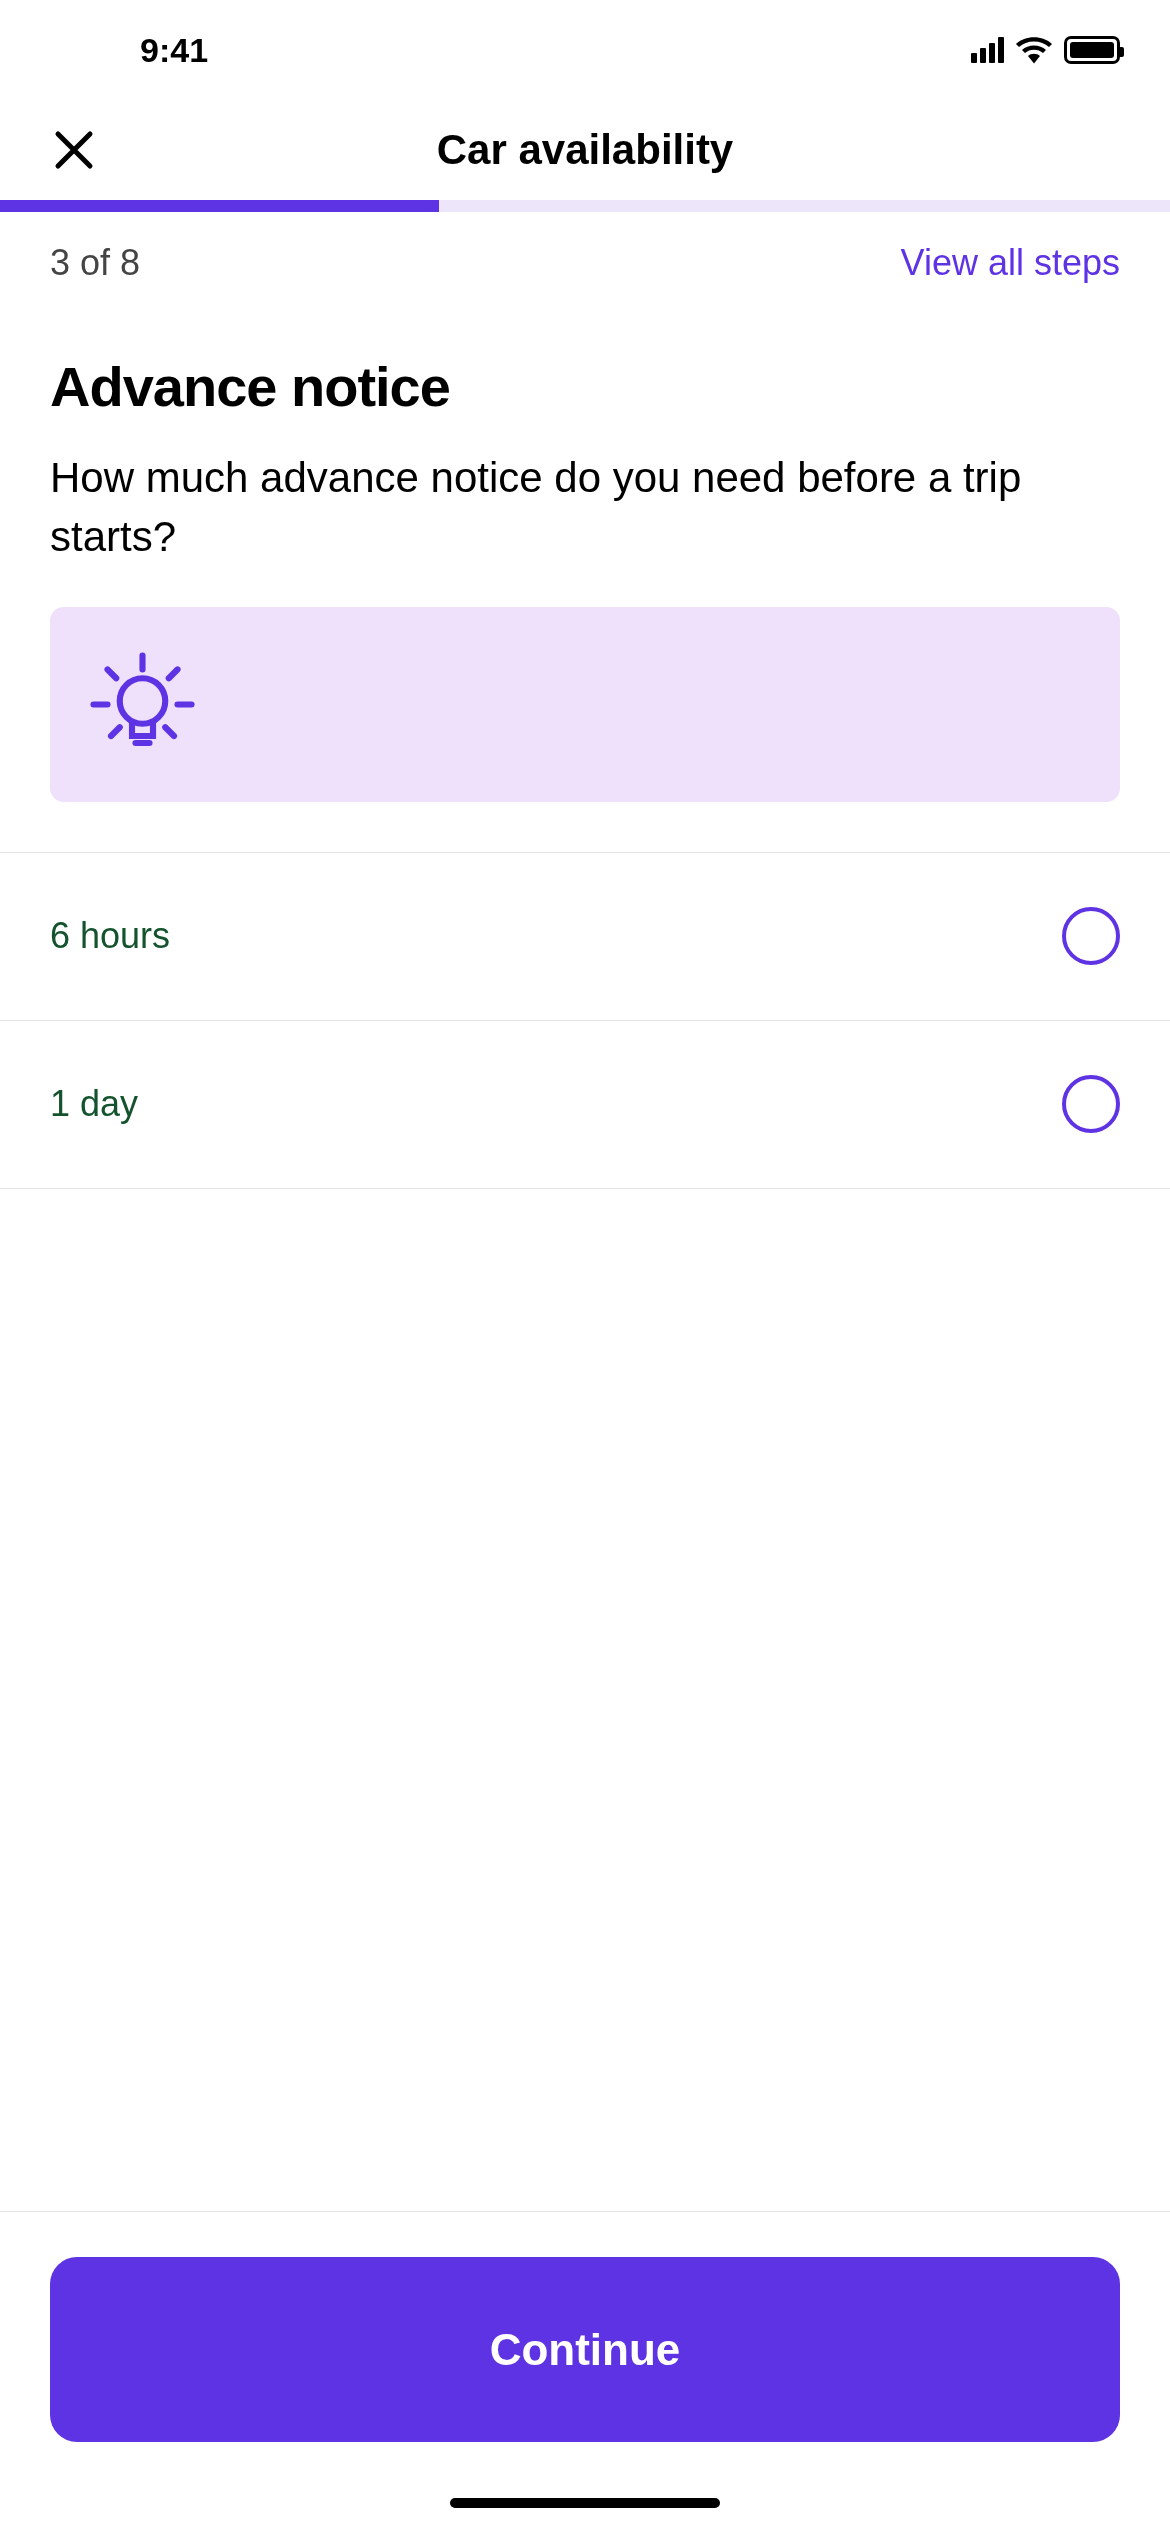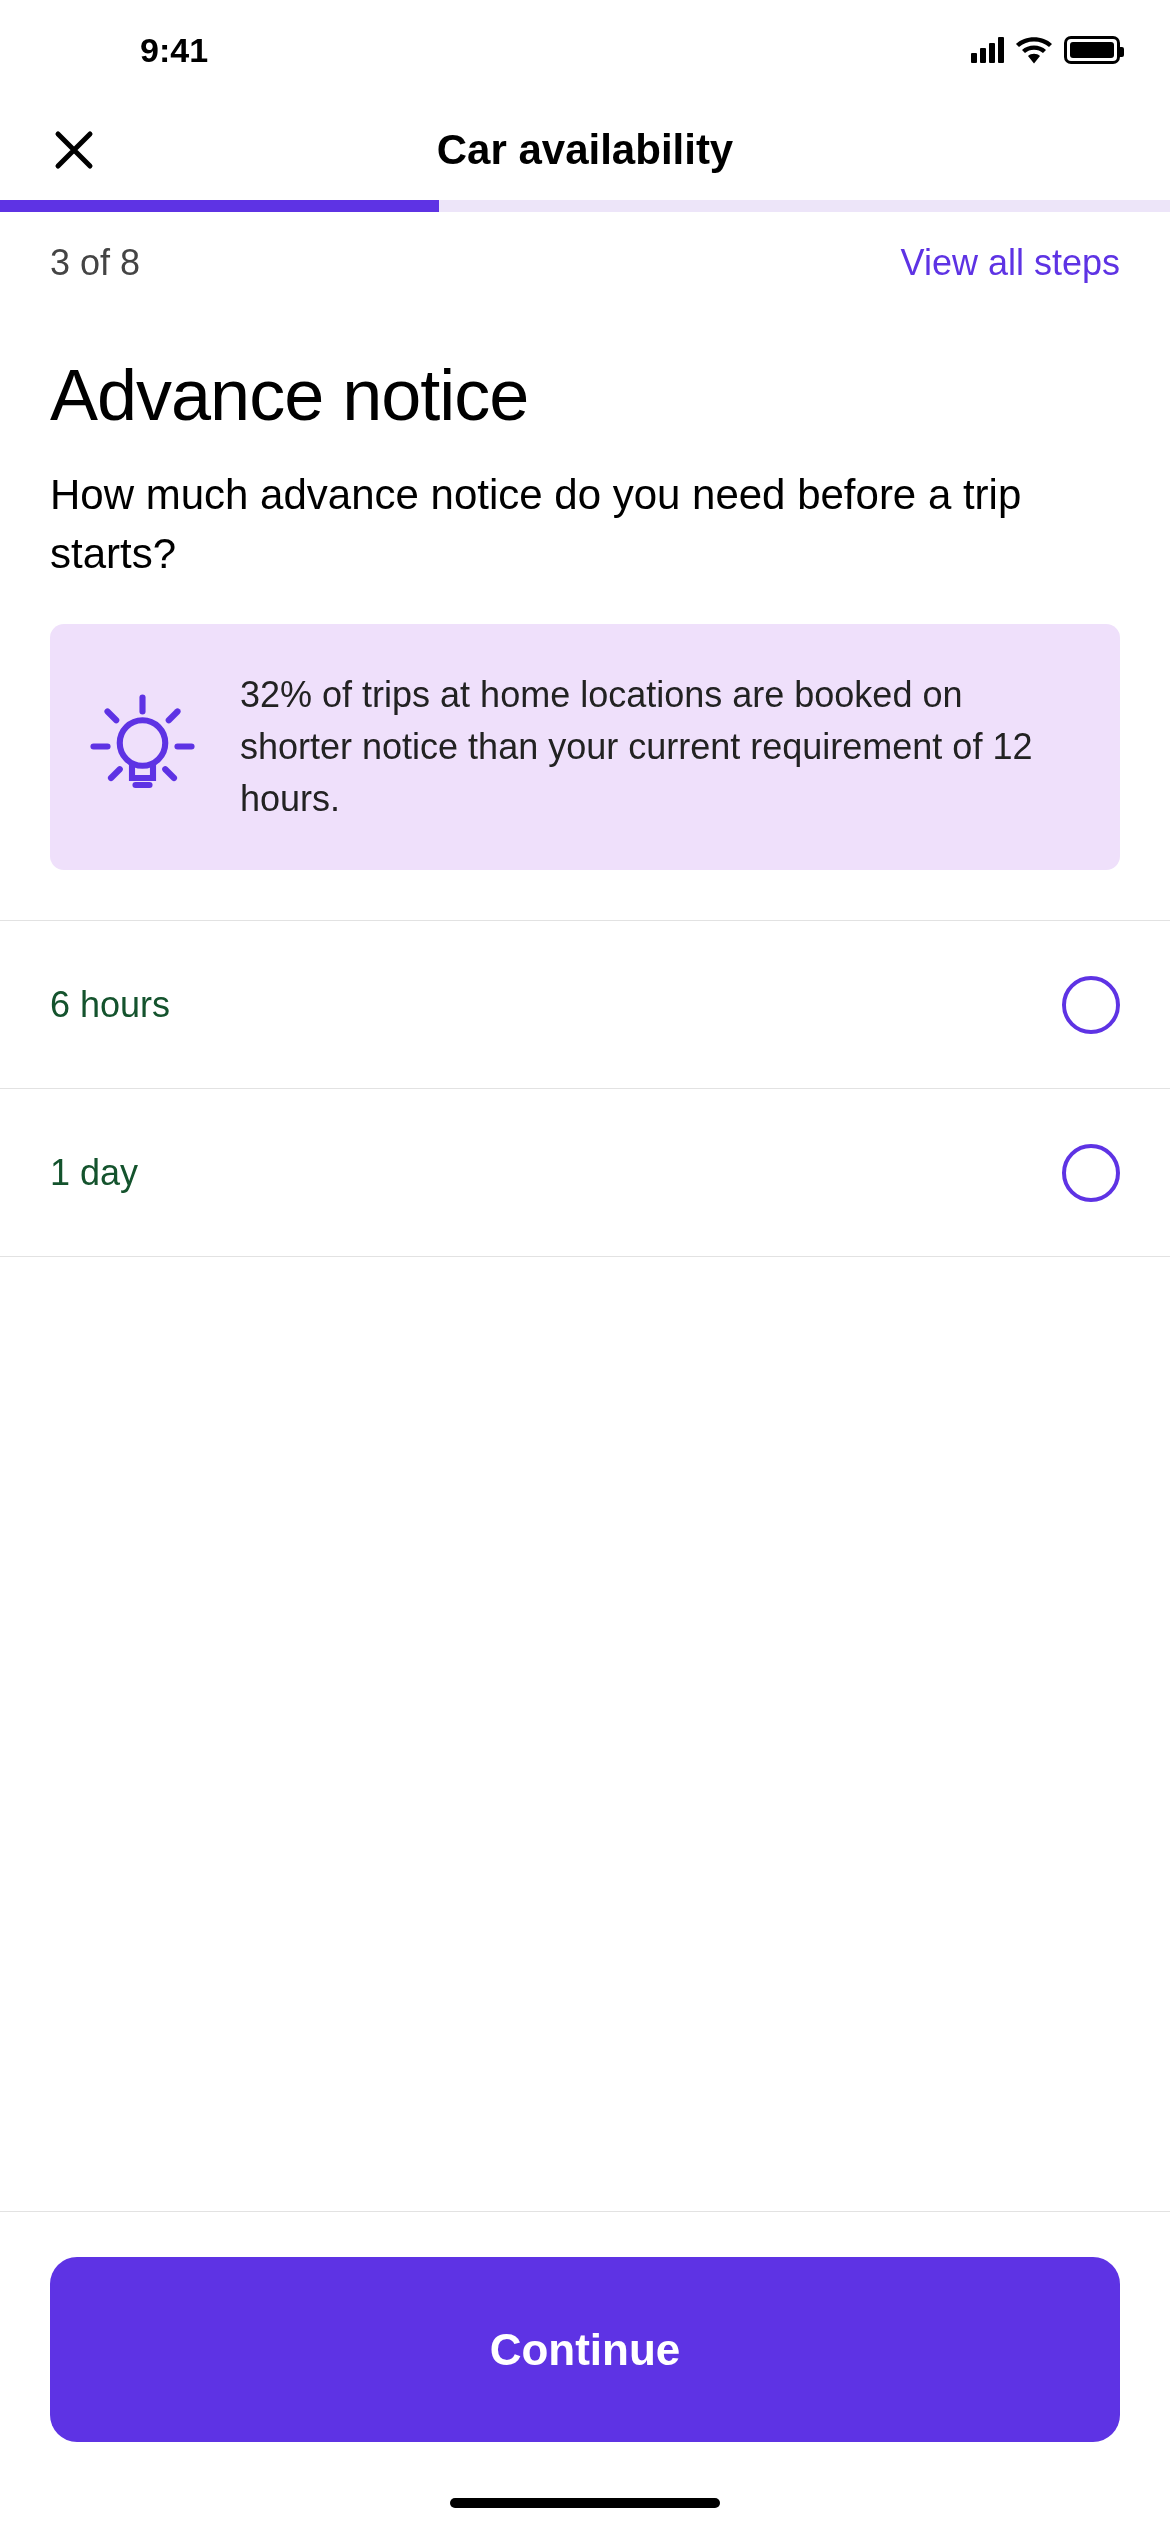--- a/index.html
+++ b/index.html
@@ -97,22 +97,22 @@
     .step-text {
       font-size: 36px;
       color: #444;
     }
     .view-steps {
       font-size: 36px;
       color: #5e33e4;
       cursor: pointer;
     }
     .main-title {
-      font-size: 72px;
-      font-weight: 400;
+      font-size: 56px;
+      font-weight: 700;
       padding: 30px 50px 30px;
       letter-spacing: -1px;
     }
     .subtitle {
       font-size: 42px;
       color: #000000;
       padding: 0 50px 40px;
       line-height: 1.4;
     }
     .info-box {
@@ -258,21 +258,20 @@
       <line x1="50" y1="10" x2="45" y2="15"></line>
       <line x1="2" y1="30" x2="10" y2="30"></line>
       <line x1="58" y1="30" x2="50" y2="30"></line>
       <line x1="12" y1="48" x2="17" y2="43"></line>
       <line x1="48" y1="48" x2="43" y2="43"></line>
       <circle cx="30" cy="28" r="13"></circle>
       <path d="M24 40 L24 48 L36 48 L36 40"></path>
       <line x1="26" y1="52" x2="34" y2="52"></line>
     </g>
   </svg>
-  <p class="info-text">32% of trips at home locations are booked on shorter notice than your current requirement of 12 hours.</p>
 </div>
 
 <div class="options">
   <div class="option-row">
     <span class="option-label">6 hours</span>
     <div class="radio"></div>
   </div>
   <div class="option-row">
     <span class="option-label">1 day</span>
     <div class="radio"></div>

